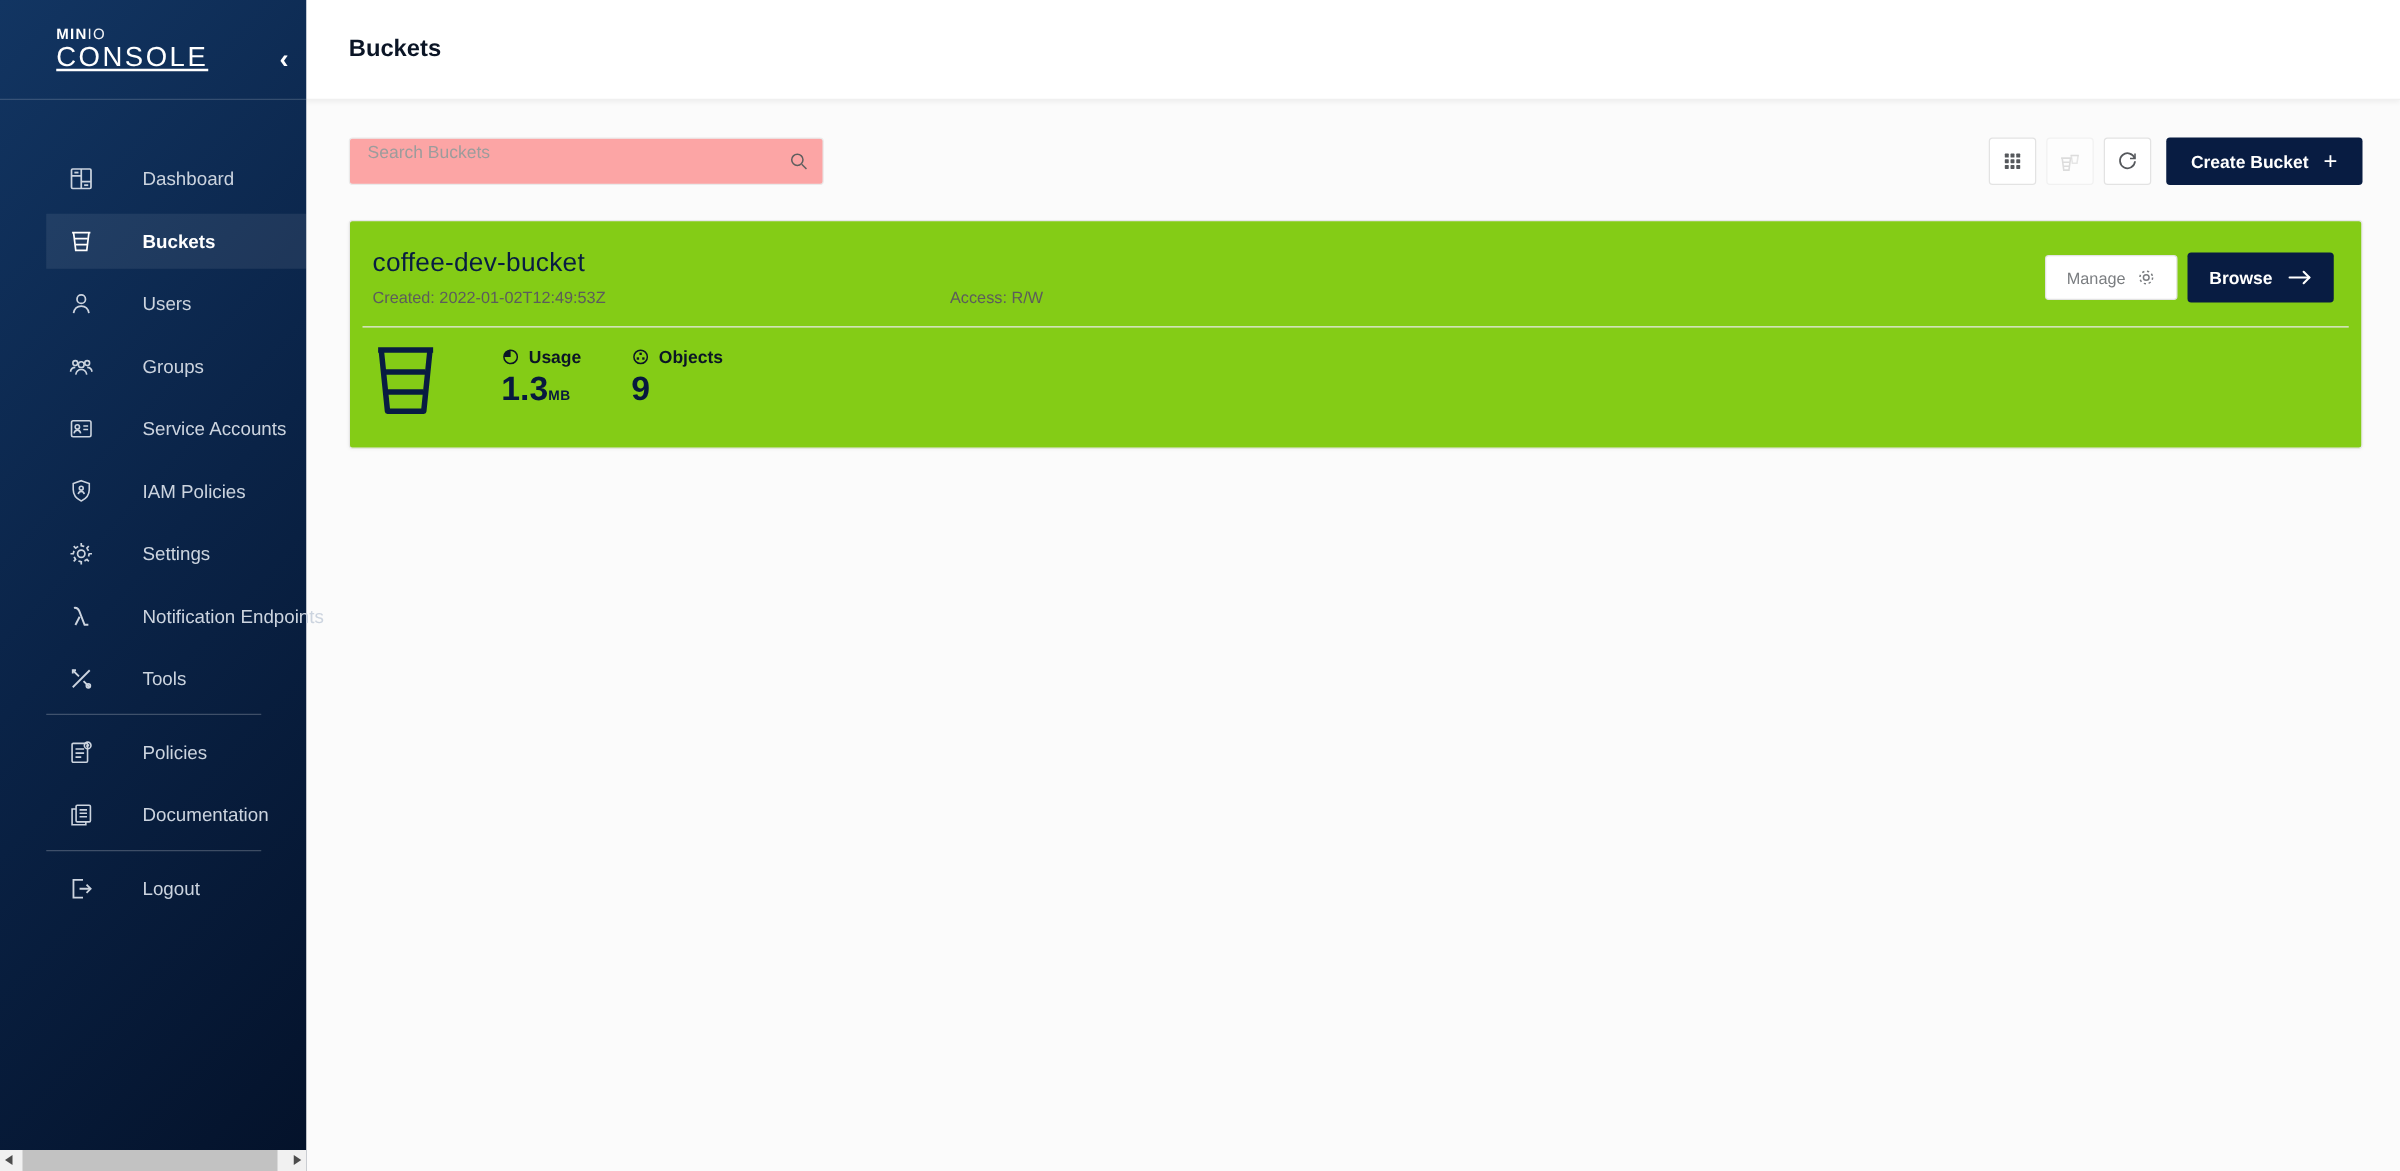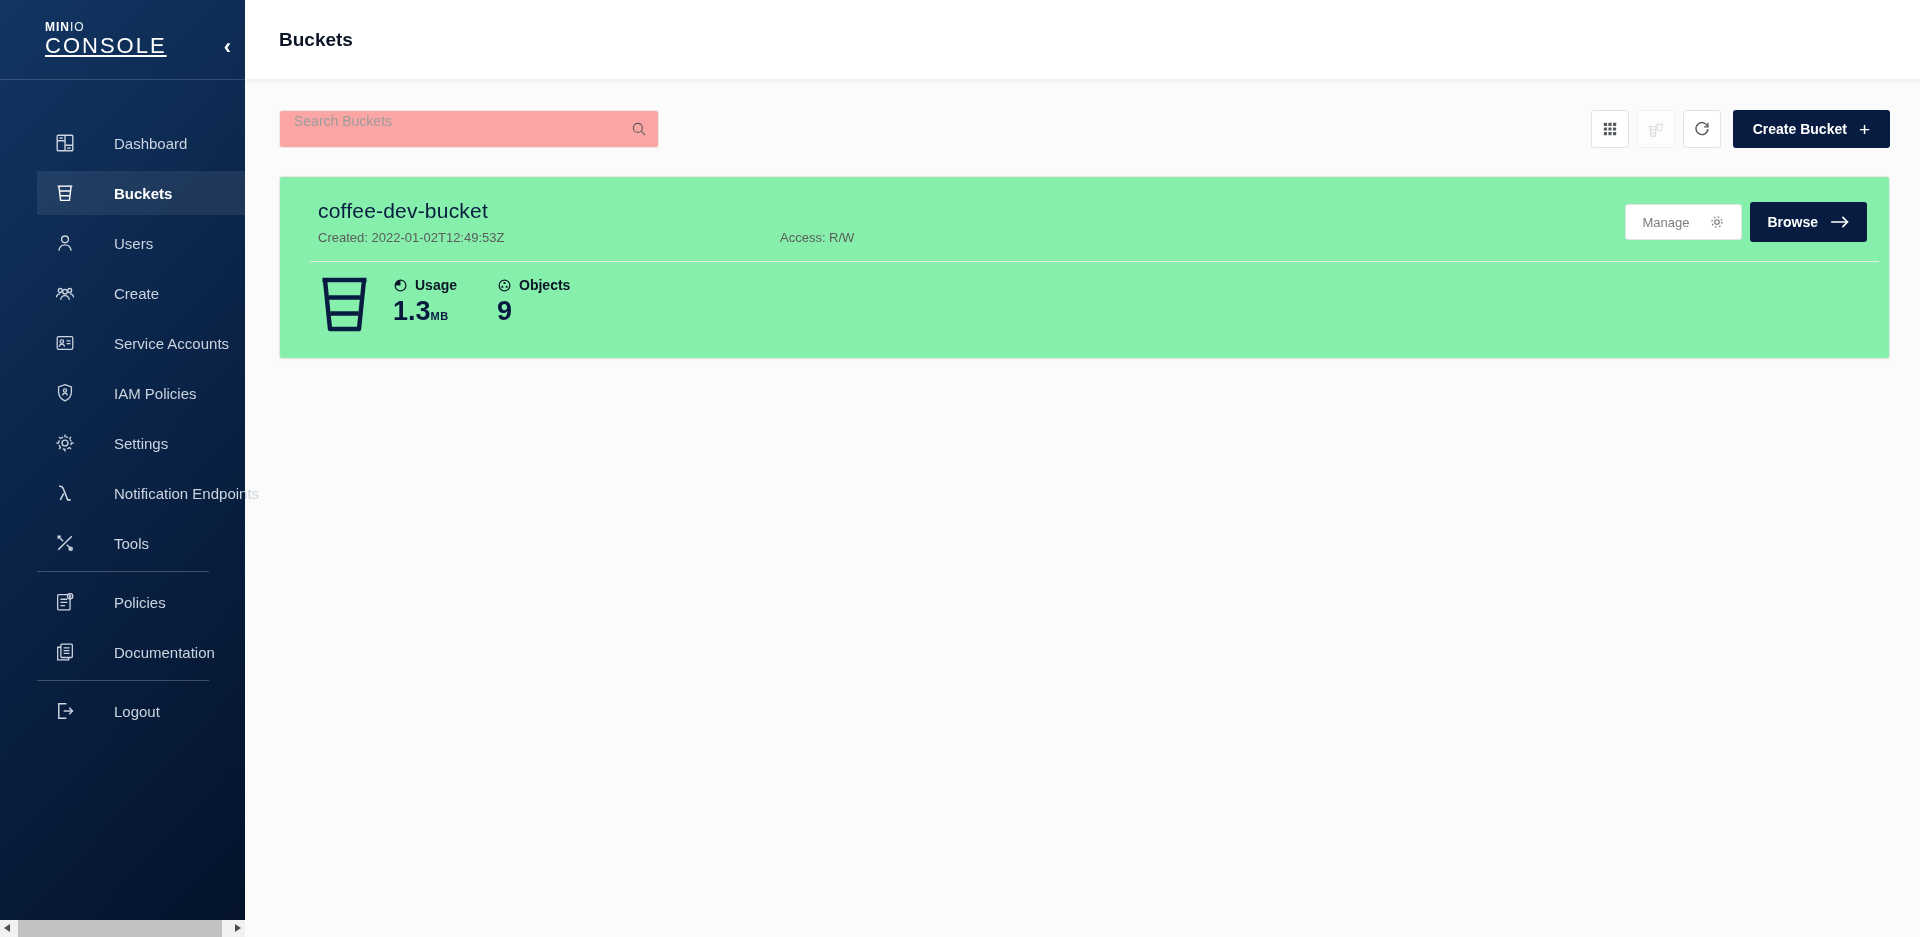--- a/index.html
+++ b/index.html
@@ -77,45 +77,44 @@
   .icon-btn svg { width:20px; height:20px; }
   .create-btn {
     height:38px; margin-left:4px; background:#081C42; color:#fff; border:none; border-radius:3px;
     font-size:14px; font-weight:700; padding:0 20px; display:flex; align-items:center; gap:12px;
     cursor:pointer; font-family:"Liberation Sans", sans-serif;
   }
   .create-plus { font-size:19px; font-weight:400; line-height:1; }
 
   
   .bucket-card {
-    margin-top:28px; background:#86efac; border:1px solid #e7e7e7; border-radius:3px;
+    margin-top:28px; background:#84cc16; border:1px solid #e7e7e7; border-radius:3px;
     box-shadow:0 1px 3px rgba(0,0,0,.03);
-    padding-left:20px;
   }
   .card-header { display:flex; align-items:center; justify-content:space-between; padding:22px 22px 16px 18px; }
   .bucket-name { font-size:21px; font-weight:500; color:#081C42; letter-spacing:.2px; cursor:pointer; }
   .bucket-meta { display:flex; margin-top:7px; font-size:13px; color:#5c5c5c; }
   .bucket-created { width:462px; }
   .card-header-buttons { display:flex; align-items:center; gap:8px; }
   .manage-btn {
     height:36px; padding:0 16px; background:#fff; border:1px solid #e3e3e3; border-radius:3px;
-    color:#7a7d80; font-size:13px; display:flex; align-items:center; gap:20px; cursor:pointer;
+    color:#7a7d80; font-size:13px; display:flex; align-items:center; gap:9px; cursor:pointer;
     font-family:"Liberation Sans", sans-serif;
   }
   .manage-btn svg { width:16px; height:16px; }
   .browse-btn {
     height:40px; padding:0 17px; background:#081C42; border:none; border-radius:3px;
     color:#fff; font-size:14px; font-weight:700; display:flex; align-items:center; gap:12px; cursor:pointer;
     font-family:"Liberation Sans", sans-serif;
   }
   .browse-btn svg { width:20px; height:14px; }
   .card-divider { height:1px; background:#eaeaea; margin:0 10px; }
   .card-metrics { display:flex; align-items:flex-start; padding:15px 20px 26px 20px; }
   .bucket-glyph { width:49px; height:55px; color:#081C42; flex:none; }
-  .metric { margin-left:24px; }
+  .metric { margin-left:52px; }
   .metric.objects { margin-left:40px; }
   .metric-label { display:flex; align-items:center; gap:7px; font-size:14px; font-weight:700; color:#0b1526; }
   .metric-label svg { width:15px; height:15px; }
   .metric-value { margin-top:5px; font-size:27px; font-weight:600; color:#07193E; line-height:1; }
   .metric-unit { font-size:11px; font-weight:700; letter-spacing:.5px; }
 </style>
 </head>
 <body>
 
 <aside class="sidebar">
@@ -163,21 +162,21 @@
     <div class="nav-item">
       <span class="nav-icon">
         <svg viewBox="0 0 24 24" fill="none" stroke="currentColor" stroke-width="1.4">
             <circle cx="6.8" cy="9.2" r="2.1"></circle>
             <circle cx="17.2" cy="9.2" r="2.1"></circle>
             <path d="M2.6 16.8c.4-2.5 1.8-3.8 4.2-3.8M21.4 16.8c-.4-2.5-1.8-3.8-4.2-3.8"></path>
             <circle cx="12" cy="10.6" r="2.5"></circle>
             <path d="M7.2 19.4c.5-3 2.2-4.6 4.8-4.6s4.3 1.6 4.8 4.6"></path>
           </svg>
       </span>
-      <span class="nav-label">Create</span>
+      <span class="nav-label">Groups</span>
     </div>
 
     <div class="nav-item">
       <span class="nav-icon">
         <svg viewBox="0 0 24 24" fill="none" stroke="currentColor" stroke-width="1.4">
             <rect x="3.5" y="5" width="17" height="14" rx="1.5"></rect>
             <circle cx="8.6" cy="10.4" r="1.9"></circle>
             <path d="M5.7 16c.4-1.9 1.5-2.8 2.9-2.8s2.5.9 2.9 2.8M13.8 9.6h4.2M13.8 12.6h4.2"></path>
           </svg>
       </span>

